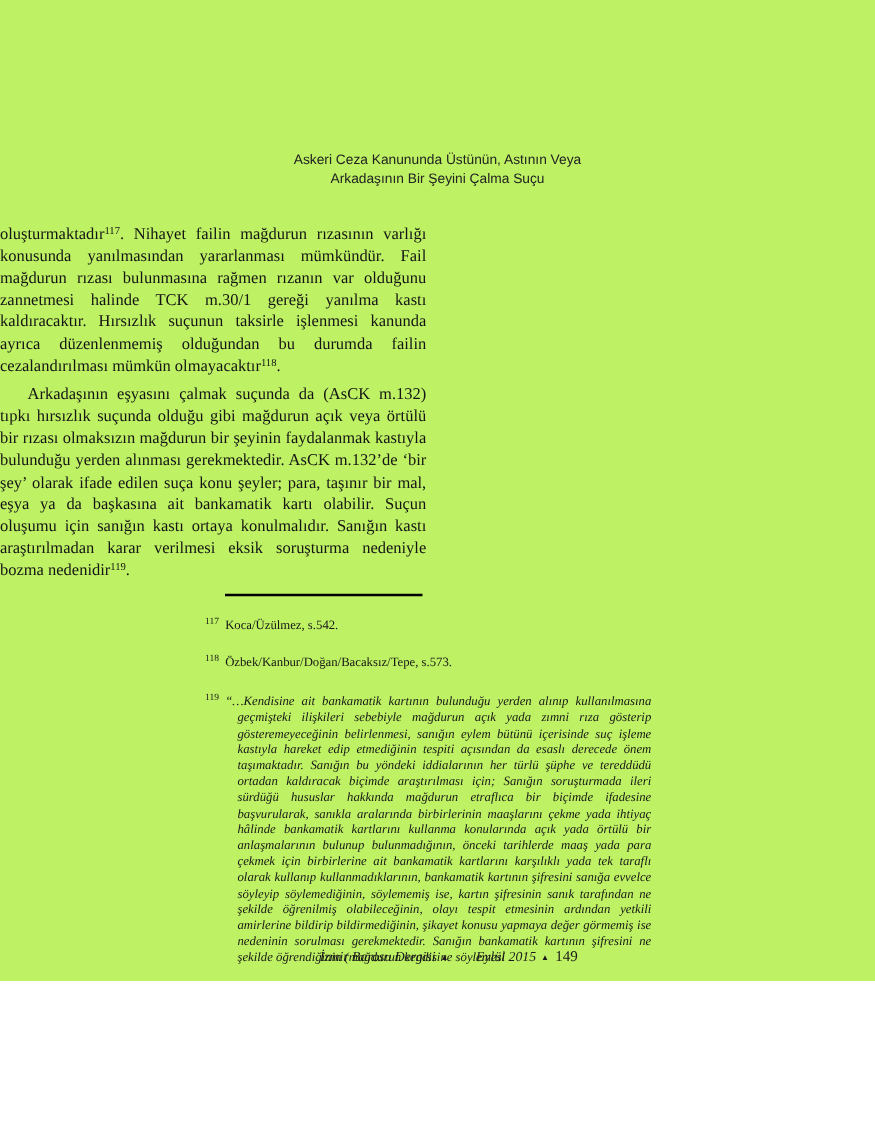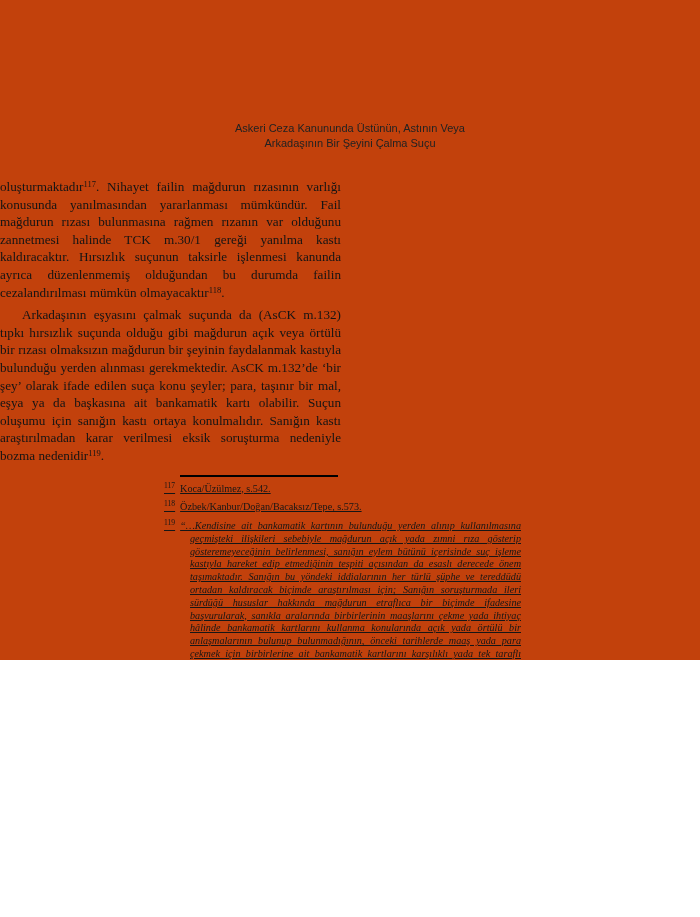--- a/index.html
+++ b/index.html
@@ -1,20 +1,20 @@
 <!DOCTYPE html>
 <html lang="tr"><head>
 <meta charset="utf-8">
 <style>
   html, body { margin: 0; padding: 0; background: #ffffff; }
   .page {
     position: relative;
     width: 700px;
-    height: 660px;
-    background: #c2410c;
+    height: 785px;
+    background: #bef264;
     overflow: hidden;
     font-family: "Liberation Serif", serif;
     color: #111111;
   }
   .running-title {
     padding-top: 121px;
     text-align: center;
     font-family: "Liberation Sans", sans-serif;
     font-size: 11px;
     line-height: 15px;
@@ -45,28 +45,27 @@
     width: 158px;
     height: 0;
     border-top: 2px solid #000000;
   }
   .footnotes {
     margin-left: 164px;
     margin-top: 2px;
     width: 357px;
   }
   .footnote {
-    margin-top: 6px;
+    margin-top: 18px;
     font-size: 10.2px;
     line-height: 12.8px;
     text-align: justify;
     padding-left: 26px;
     text-indent: -26px;
     color: #161616;
-    text-decoration: underline;
   }
   .footnote .fn-num {
     font-size: 7.6px;
     line-height: 0;
     vertical-align: 4px;
     margin-right: 5px;
     font-style: normal;
   }
   .footnote.fn-quote .fn-text { font-style: italic; }
   .page-footer {

